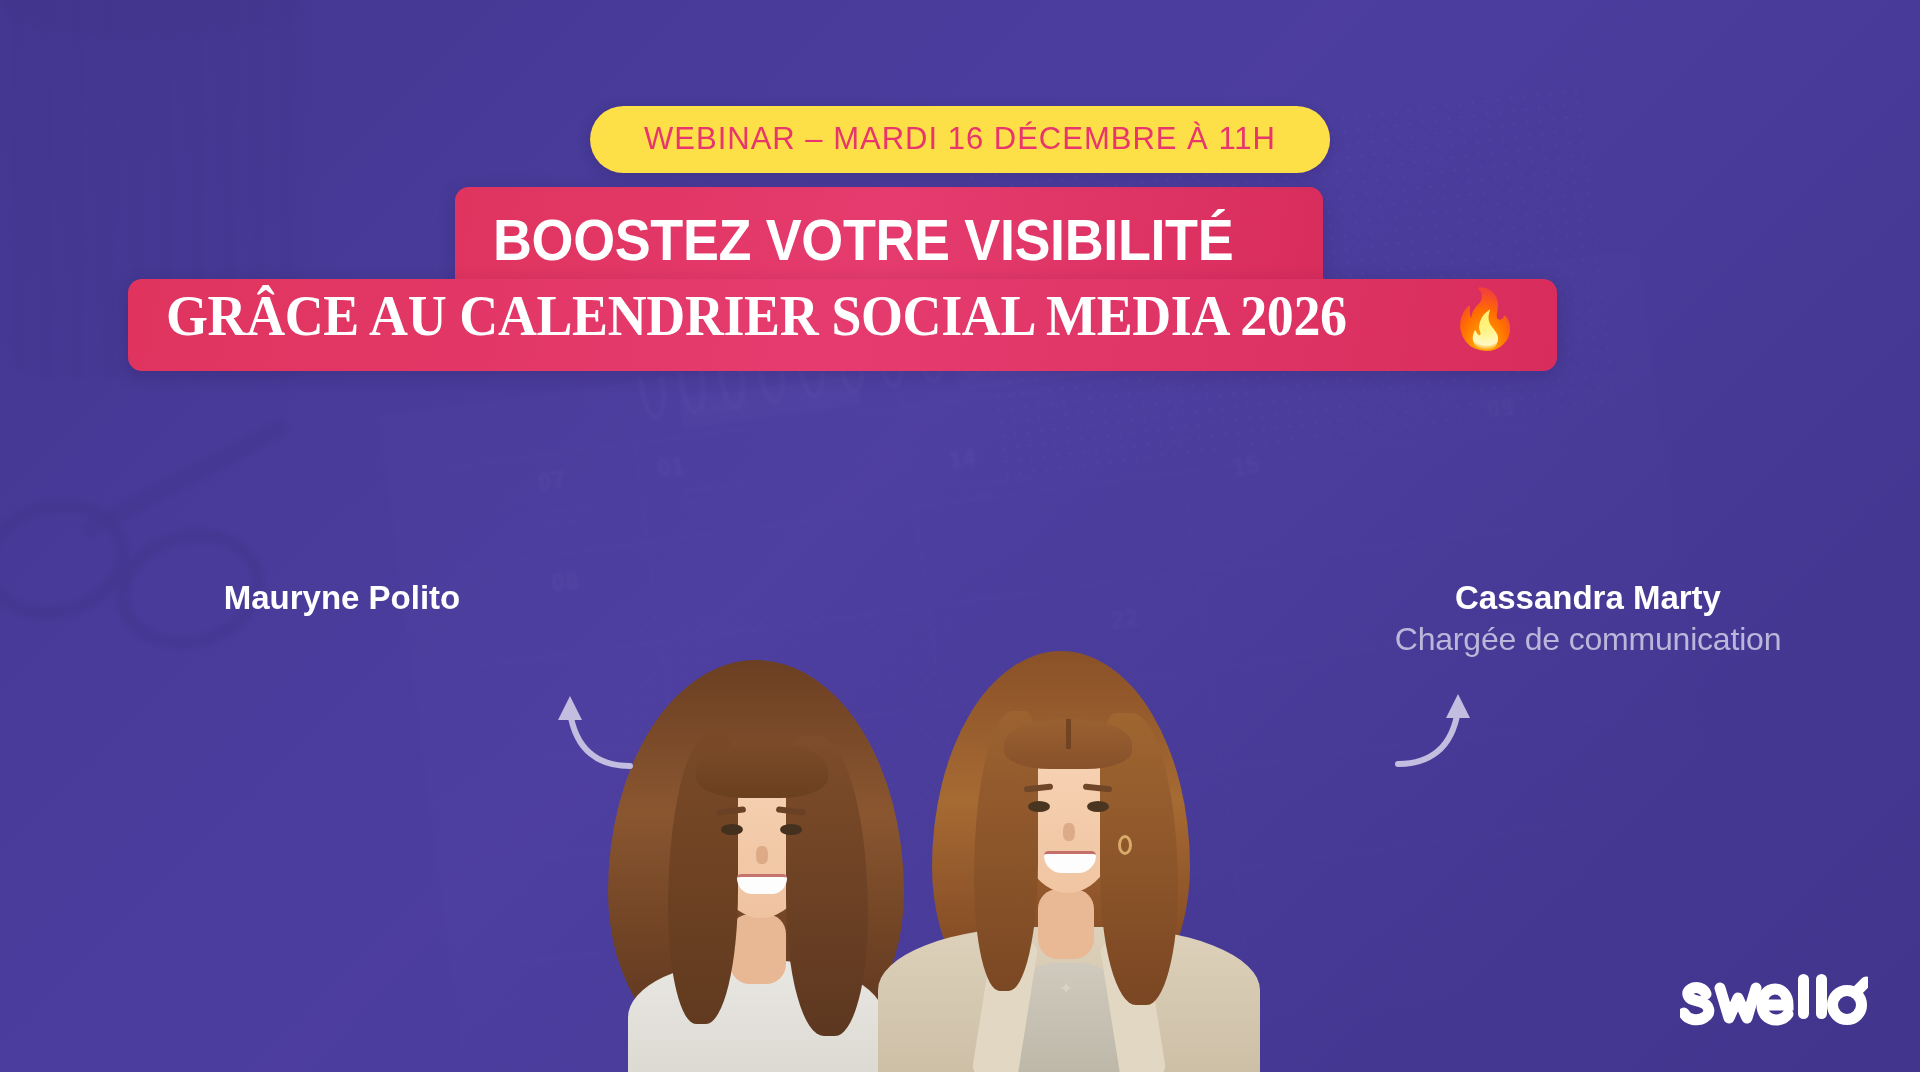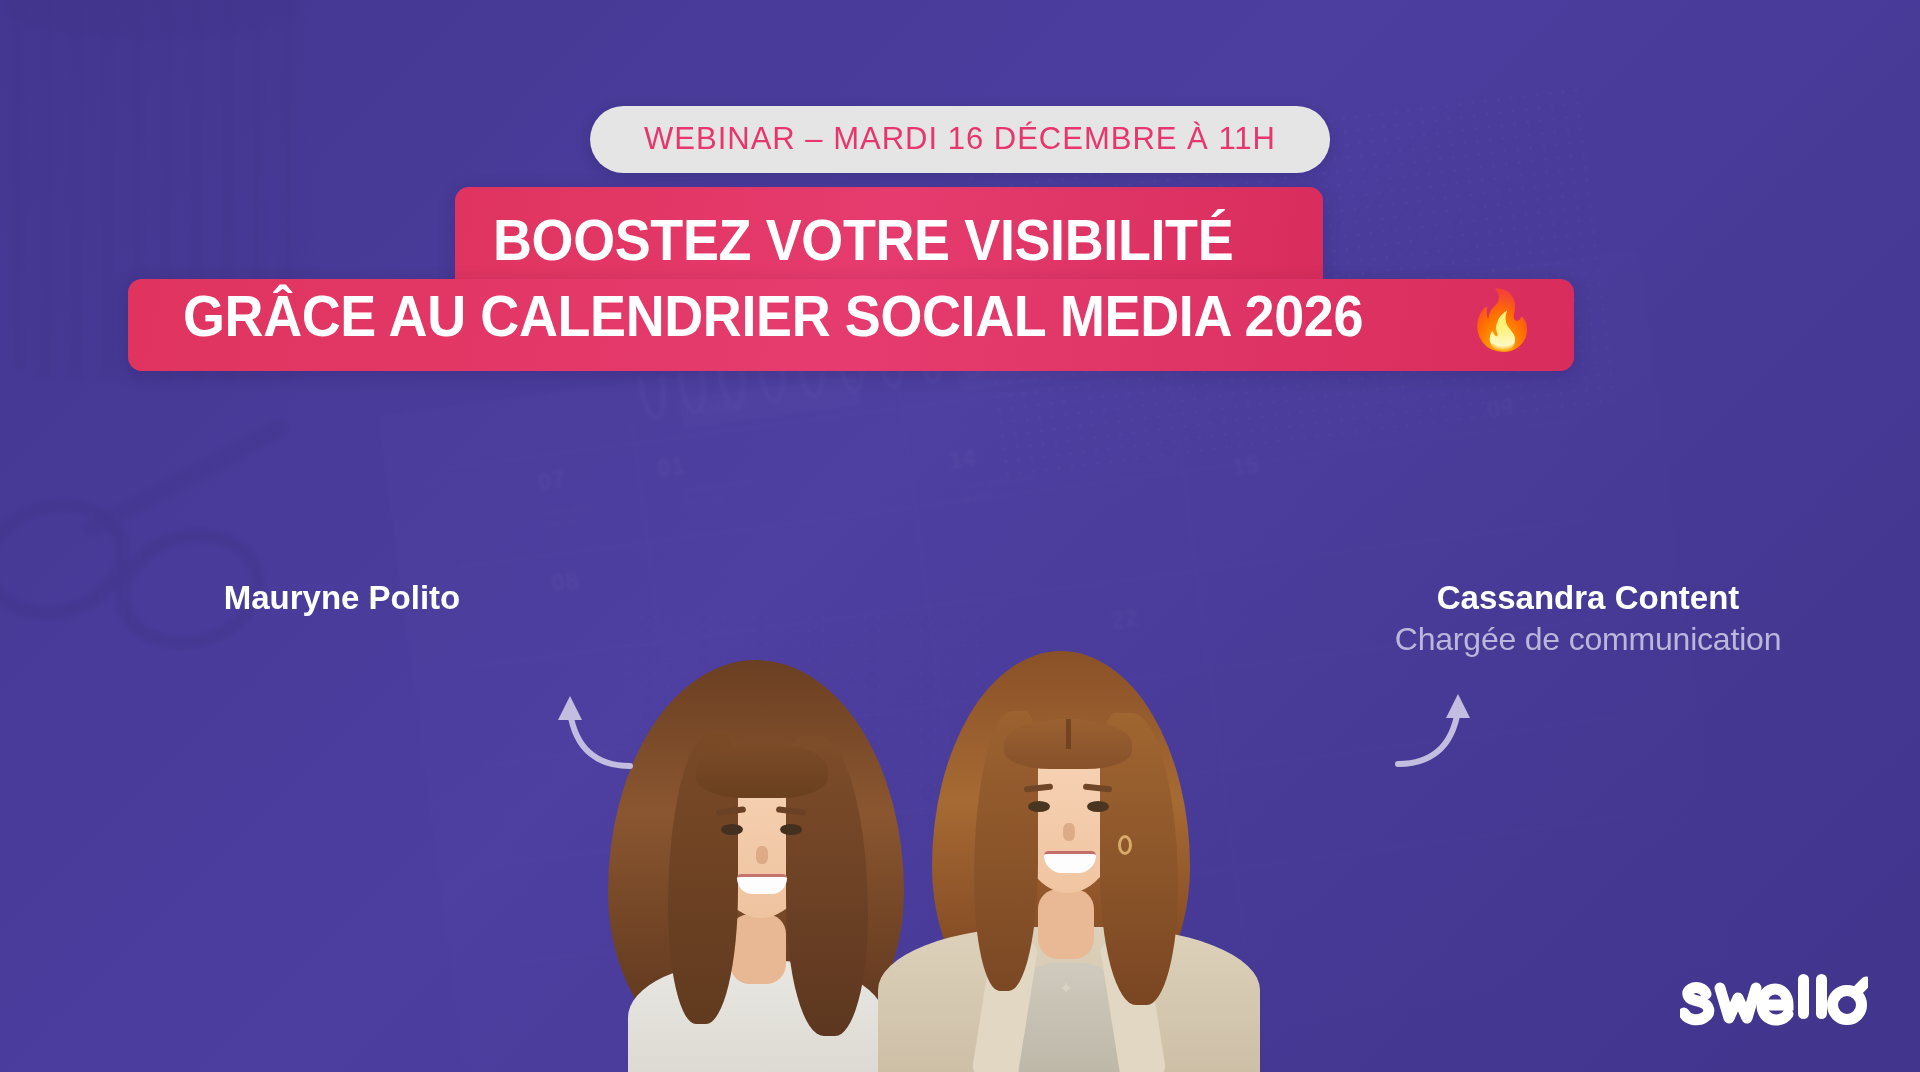--- a/index.html
+++ b/index.html
@@ -99,21 +99,21 @@
   }
   
   .tint {
     position:absolute; inset:0;
     background:linear-gradient(135deg, rgba(67,55,146,.90), rgba(77,62,160,.86) 45%, rgba(64,52,140,.92));
   }
 
   
   .badge {
     position:absolute; left:50%; top:106px; transform:translateX(-50%);
-    background:#e5e5e5; border-radius:40px;
+    background:#fde047; border-radius:40px;
     padding:17px 54px 19px;
     box-shadow:0 3px 14px rgba(20,12,60,.16);
     z-index:6;
   }
   .badge span {
     display:block; color:#e8356d;
     font-size:31px; font-weight:400; letter-spacing:1.0px;
     white-space:nowrap; line-height:1;
     font-stretch:condensed;
   }
@@ -137,22 +137,23 @@
     font-weight:700;
   }
   .tline.one {
     margin-left:455px;
     border-radius:14px 14px 0 0;
     padding:24px 34px 14px 38px;
   }
   .tline.two {
     margin-left:128px;
     border-radius:14px;
-    padding:8px 36px 22px 55px;
+    padding:8px 36px 22px 38px;
     margin-top:-4px;
+    font-family:Liberation Serif, serif;
   }
   .emoji { font-size:52px; vertical-align:-4px; margin-left:14px; transform:none !important; }
 
   
   .sp { position:absolute; z-index:6; text-align:center; }
   .sp .nm {
     color:#fff; font-size:33px; font-weight:700; line-height:1.24;
     white-space:nowrap; letter-spacing:0;
   }
   .sp .rl {
@@ -271,21 +272,21 @@
   <div class="tline two">
     <span>GRÂCE AU CALENDRIER SOCIAL MEDIA 2026</span><span class="emoji">🔥</span>
   </div>
 </div>
 
 <div class="sp left">
   <div class="nm">Mauryne Polito</div>
 </div>
 
 <div class="sp right">
-  <div class="nm">Cassandra Content</div>
+  <div class="nm">Cassandra Marty</div>
   <div class="rl">Chargée de communication</div>
 </div>
 
 <div class="arrow left">
   <svg width="86" height="80" viewBox="0 0 86 80">
     <path d="M82 76 C 52 76, 28 62, 22 22" stroke="#c3bde0" stroke-width="6" fill="none" stroke-linecap="round"></path>
     <path d="M22 6 L 34 30 L 10 30 Z" fill="#c3bde0"></path>
   </svg>
 </div>
 <div class="arrow right">

